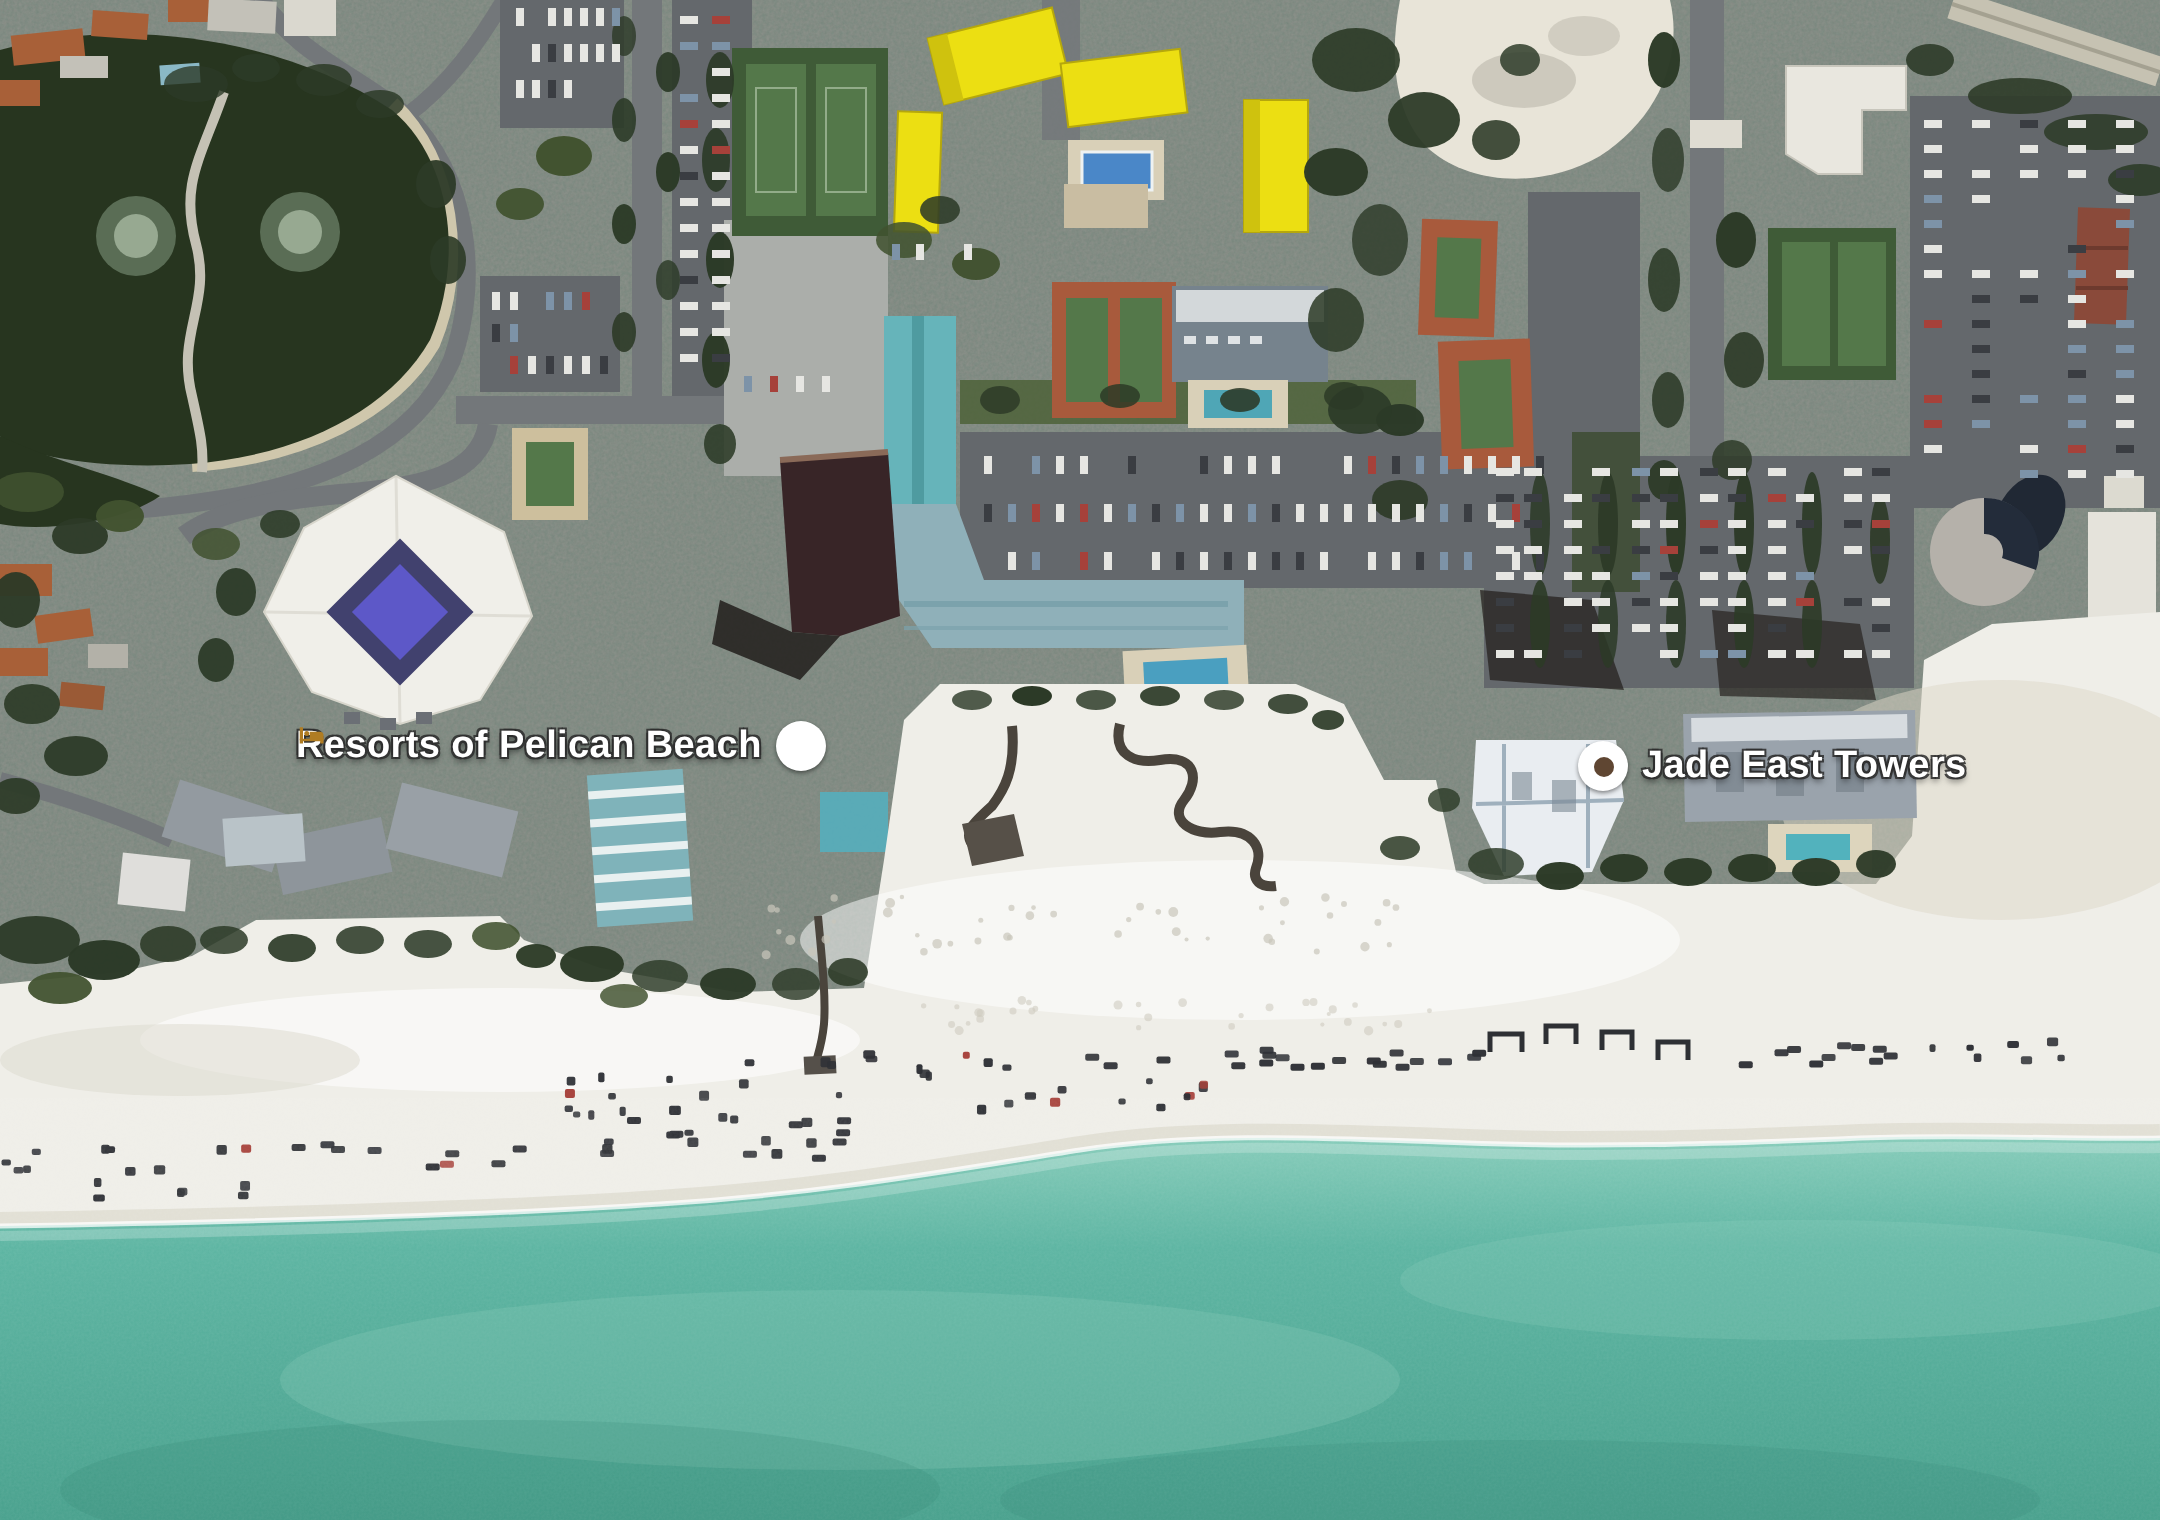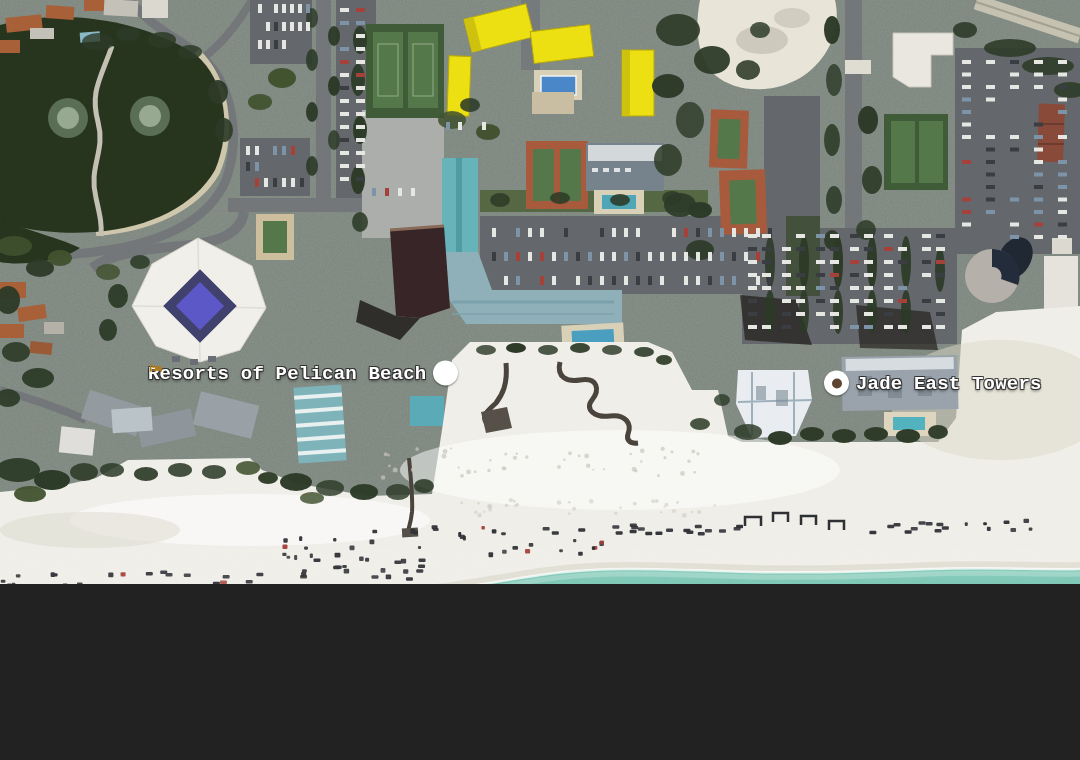--- a/index.html
+++ b/index.html
@@ -1,17 +1,17 @@
 <!DOCTYPE html>
 <html style="--land-base: #878b84; --pond: #27351f; --road: #73777a; --parking: #64686c; --sand: #efeee8; --vegetation-dark: #2c3a27; --vegetation-mid: #41522f; --building-yellow: #ecdf12; --roof-teal: #66b4ba; --roof-slate: #8fb0b9; --clay-court: #a85a3c; --court-green: #54784a; --pool-blue: #4a87c8; --pool-violet: #5d58c8; --ocean-shallow: #8ccfbd; --ocean-mid: #5bb4a1; --ocean-deep: #47a08c; --label-text: #ffffff; --lodging-glyph: #b07c22; --poi-dot: #5f4632;"><head>
 <meta charset="utf-8">
 <style>
   html,body{margin:0;padding:0;background:#222;}
-  .stage{position:relative;width:1080px;height:584px;overflow:hidden;
-         font-family:Liberation Mono, monospace;background:var(--land-base,#878b84);}
+  .stage{position:relative;width:1080px;height:760px;overflow:hidden;
+         font-family:Liberation Sans, sans-serif;background:var(--land-base,#878b84);}
   .stage svg{position:absolute;left:0;top:0;}
   
   .pond{fill:var(--pond,#27351f);}
   .road-s{stroke:var(--road,#73777a);fill:none;}
   .road-f{fill:var(--road,#73777a);}
   .lot{fill:var(--parking,#64686c);}
   .lot-light{fill:#abaeaa;}
   .sand{fill:var(--sand,#efeee8);}
   .b-yellow{fill:var(--building-yellow,#ecdf12);stroke:#b5a70c;stroke-width:1;}
   .teal{fill:var(--roof-teal,#66b4ba);}
@@ -857,19 +857,19 @@
         <g fill="var(--lodging-glyph,#b07c22)">
           <path d="M3 5h2.6v10.4H3z"></path>
           <circle cx="8.6" cy="10" r="2"></circle>
           <path d="M11 8.6h8.2A2.8 2.8 0 0 1 22 11.4v4H11z"></path>
           <path d="M3 14.2h19V18h-2.6v-1.8H5.6V18H3z"></path>
         </g>
       </svg>
     </span>
   </div>
 
-  <div class="map-label" id="label-jade" style="left:824px;top:383px;justify-content:flex-end;">
+  <div class="map-label" id="label-jade" style="left:789px;top:383px;justify-content:flex-end;">
     <span class="poi-icon">
       <span class="poi-dot-inner"></span>
     </span>
     <span>Jade East Towers</span>
   </div>
 </div>
 
 </body></html>

